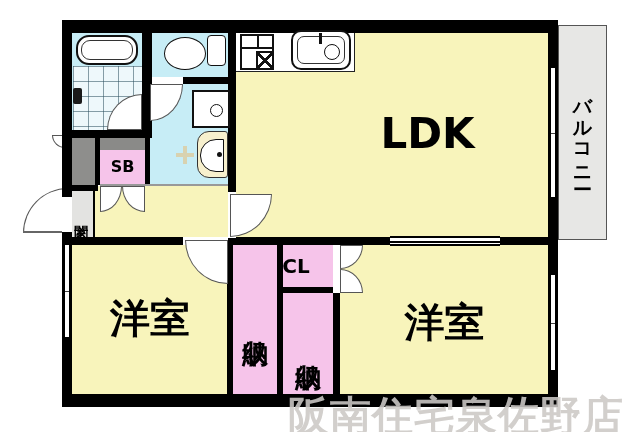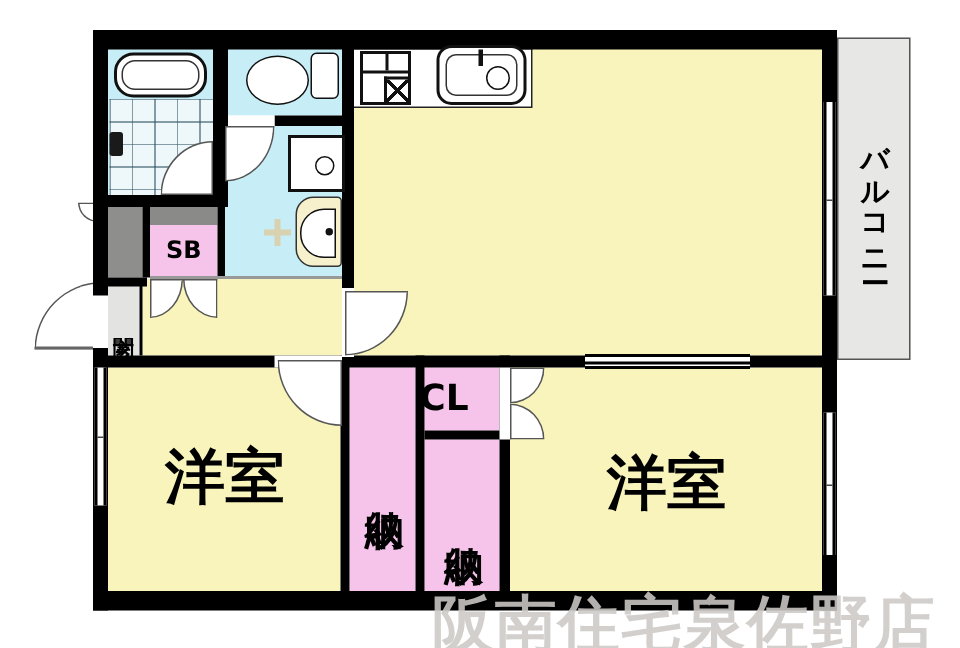--- a/index.html
+++ b/index.html
@@ -134,29 +134,30 @@
     <div class="abs" style="left:15px;top:0;width:2px;height:11px;background:#111;"></div>
     <div class="xbox"></div>
   </div>
   <div class="fx" style="left:291px;top:30px;width:60px;height:40px;background:#fff;border:2px solid #111;border-radius:10px;">
     <div class="abs" style="left:4px;top:4px;right:4px;bottom:4px;border:1px solid #333;border-radius:7px;"></div>
     <div class="abs" style="right:9px;top:12px;width:14px;height:14px;border:1.5px solid #111;border-radius:50%;"></div>
     <div class="abs" style="left:26px;top:1px;width:3px;height:11px;background:#111;"></div>
   </div>
 
   <div class="label" style="left:330px;top:74px;width:195px;height:120px;flex-direction:column;">
+    <span style="font-size:42px;">LDK</span>
   </div>
   <div class="label" style="left:75px;top:258px;width:150px;height:120px;flex-direction:column;">
     <span style="font-size:40px;">洋室</span>
   </div>
   <div class="label" style="left:357px;top:264px;width:175px;height:115px;flex-direction:column;">
     <span style="font-size:40px;">洋室</span>
   </div>
   <div class="label vtext" style="left:233px;top:245px;width:44px;height:150px;font-size:26px;">収納</div>
   <div class="label vtext" style="left:283px;top:293px;width:50px;height:102px;font-size:26px;">収納</div>
-  <div class="label" style="left:283px;top:245px;width:26px;height:42px;font-size:24px;">CL</div>
+  <div class="label" style="left:283px;top:245px;width:26px;height:42px;font-size:20px;">CL</div>
   <div class="label" style="left:100px;top:150px;width:45px;height:35px;font-size:16px;">SB</div>
   <div class="label vtext" style="left:70px;top:190px;width:23px;height:47px;font-size:14px;">玄関</div>
   <div class="label vtext" style="left:558px;top:25px;width:49px;height:215px;font-size:19px;letter-spacing:2px;">バルコニー</div>
 
   <div class="watermark" style="left:288px;top:389px;font-size:41px;">阪南住宅泉佐野店</div>
 
 </div>
 
 </body></html>

